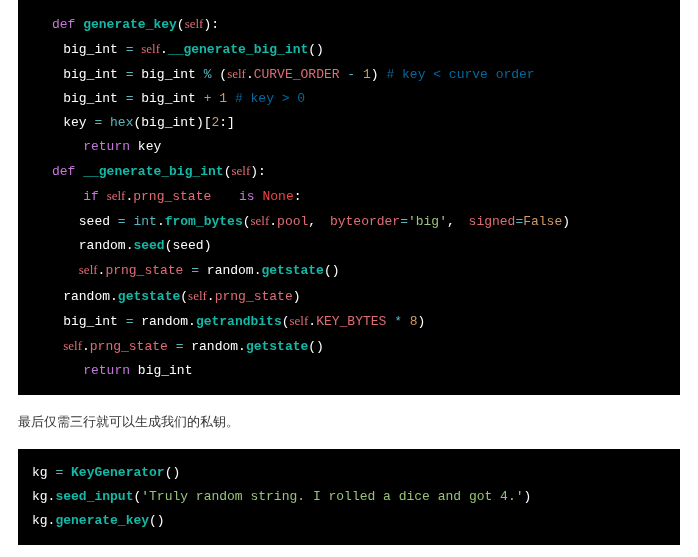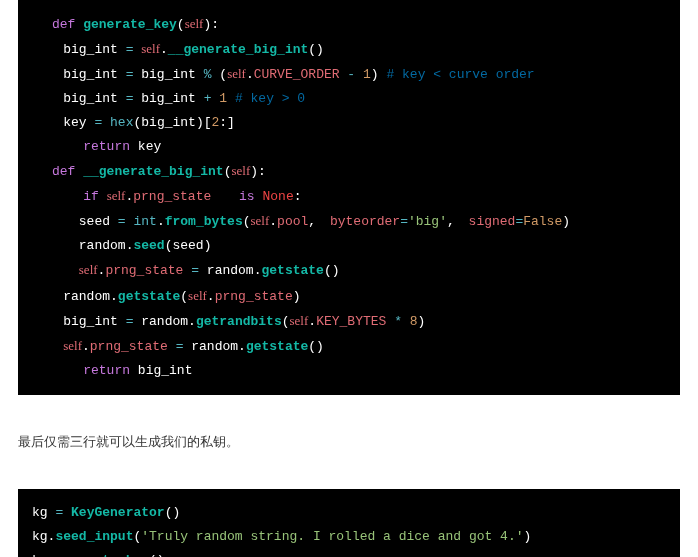--- a/index.html
+++ b/index.html
@@ -14,21 +14,21 @@
     padding: 12px 14px;
     margin: 0 18px;
     font-family: Consolas, Monaco, "Courier New", monospace;
     font-size: 13px;
     line-height: 1.85;
     color: #ffffff;
     white-space: pre;
     overflow-x: auto;
   }
   .prose {
-    margin: 36px 18px;
+    margin: 16px 18px;
     font-size: 13px;
     color: #333333;
     line-height: 1.7;
   }
   
   .kw   { color: #c678dd; margin-left: 20px; } 
   .fn   { color: #14b8a6; font-weight: bold; } 
   .self { color: #e06c75; font-family: Liberation Serif, serif; }
   .op   { color: #56b6c2; } 
   .num  { color: #d19a66; }

